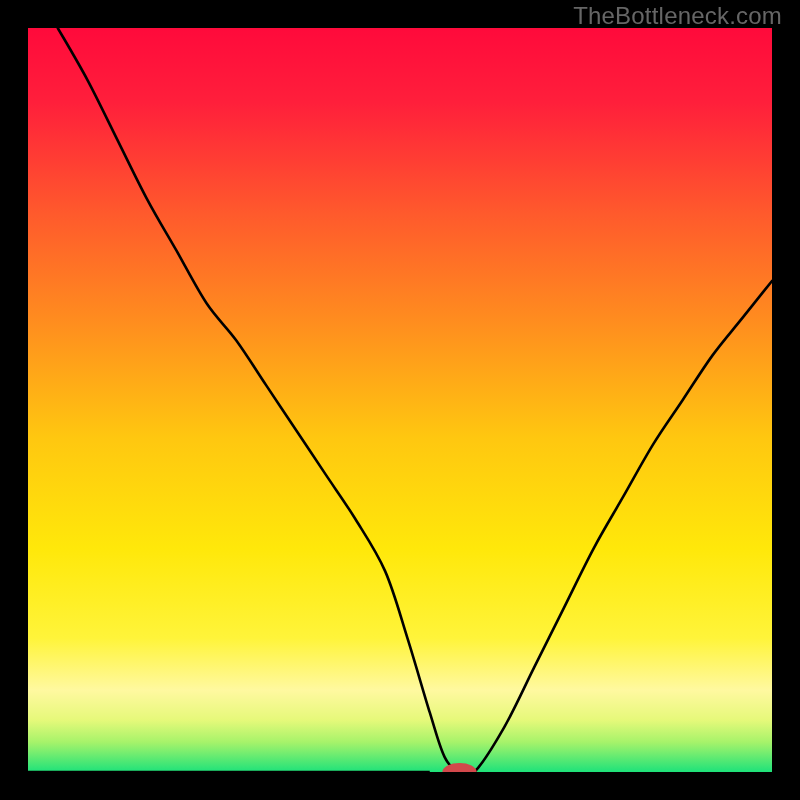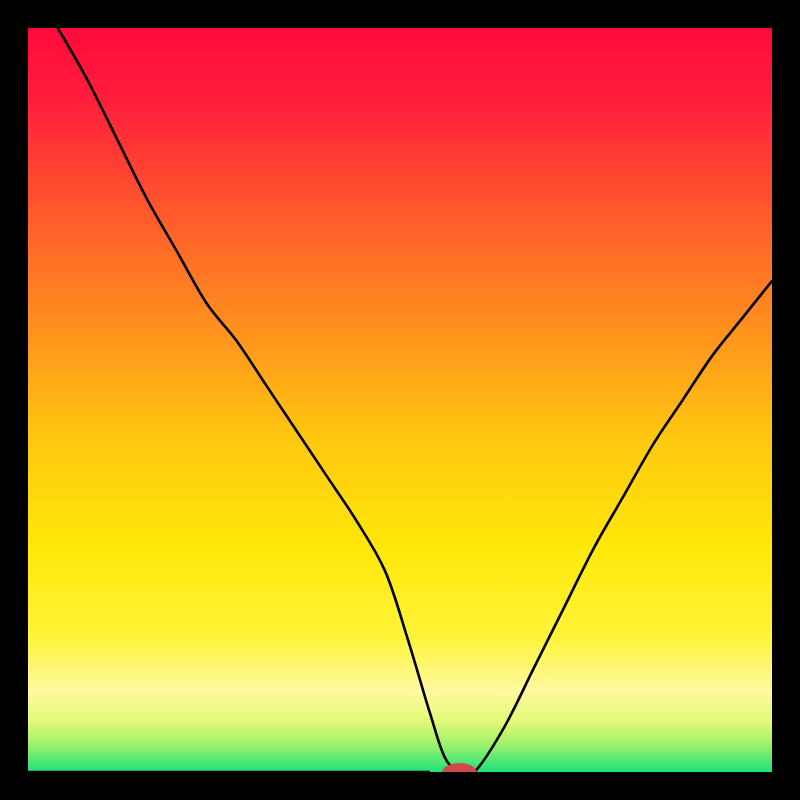--- a/index.html
+++ b/index.html
@@ -40,20 +40,21 @@
     display: block;
     width: 744px;
     height: 744px;
   }
 </style>
 </head>
 <body>
 
 <div class="frame">
 
+  <div class="watermark">TheBottleneck.com</div>
 
   <div class="plot">
     <svg viewBox="0 0 100 100" preserveAspectRatio="none">
       <defs>
         <linearGradient id="bg-grad" x1="0" y1="0" x2="0" y2="1">
             <stop offset="0%" stop-color="#ff0a3b"></stop>
             <stop offset="10%" stop-color="#ff1f3b"></stop>
             <stop offset="25%" stop-color="#ff5a2c"></stop>
             <stop offset="40%" stop-color="#ff8f1e"></stop>
             <stop offset="55.00000000000001%" stop-color="#ffc710"></stop>

